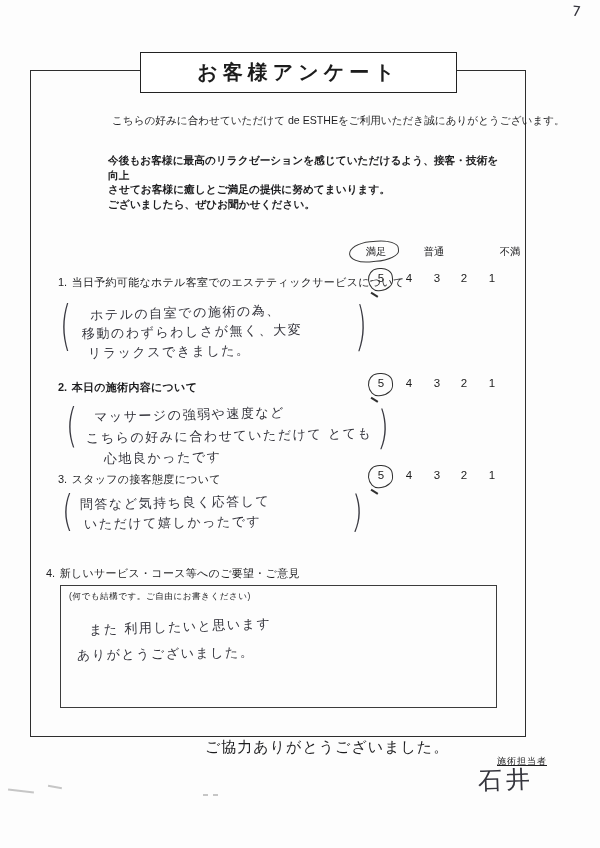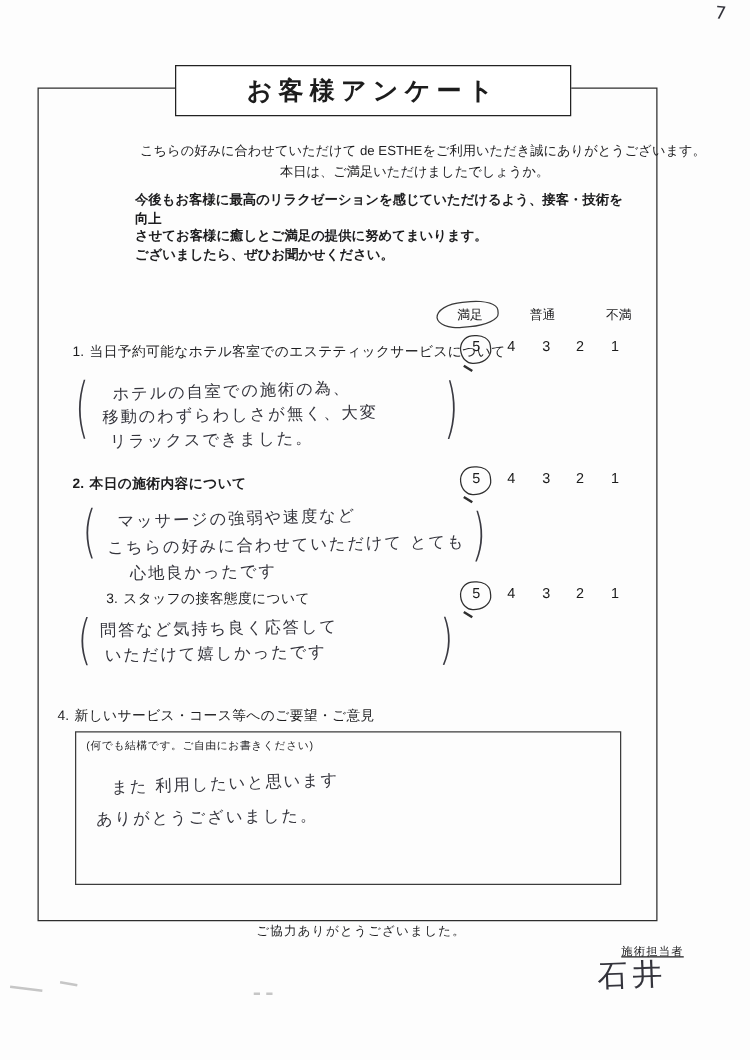--- a/index.html
+++ b/index.html
@@ -49,56 +49,55 @@
   .hand-line{white-space:nowrap; font-size:13px; letter-spacing:1.5px; z-index:2;}
   .hpar{
     font-family:"DejaVu Sans",sans-serif; color:#3a3a42; font-size:24px;
     line-height:24px; transform-origin:top left; z-index:2; font-weight:300;
   }
   .free-box{
     left:60px; top:585px; width:403px; height:121px;
     border:1.3px solid #3c3c3c; z-index:2; background:transparent;padding-left:32px;
   }
   .hint{font-size:8.6px; letter-spacing:.5px;}
-  .thanks{font-size:10px; letter-spacing:1px; z-index:2;}
+  .thanks{font-size:15px; letter-spacing:1px; z-index:2;}
   .staff-label{font-size:9px; letter-spacing:1px;}
   .signature{font-size:24px; letter-spacing:4px;}
   .pagenum{font-size:14px; transform:rotate(6deg);}
   .artifact{background:#c6c6c6; z-index:0;}
 </style>
 </head>
 <body>
 
 <div class="sheet">
 
   <div class="abs hand pagenum" style="left:572px; top:3px;">7</div>
 
   <div class="abs outer-box"></div>
 
   <div class="abs title-box">
     <span>お客様アンケート</span>
   </div>
 
   <div class="abs intro-line print" style="left:112px; top:114px;">こちらの好みに合わせていただけて de ESTHEをご利用いただき誠にありがとうございます。</div>
-  <div class="abs intro-line print" style="left:224px; top:131px;">本日は、ご満足いただけましたでしょうか。</div>
 
   <div class="abs para print">
     <div>今後もお客様に最高のリラクゼーションを感じていただけるよう、接客・技術を向上</div>
     <div>させてお客様に癒しとご満足の提供に努めてまいります。</div>
     <div>ございましたら、ぜひお聞かせください。</div>
   </div>
 
   <div class="abs hdr print" style="left:354px; top:245px;">
     <div class="hdr-oval"></div>
     <span>満足</span>
   </div>
   <div class="abs hdr print" style="left:412px; top:245px;">
     <span>普通</span>
   </div>
-  <div class="abs hdr print" style="left:473px; top:245px;font-family:Liberation Serif, serif;">
+  <div class="abs hdr print" style="left:488px; top:245px;font-family:Liberation Serif, serif;">
     <span>不満</span>
   </div>
 
   <div class="abs q-row print" style="left:58px; top:272px;">
     <span class="q-num">1.</span>
     <span class="q-text">当日予約可能なホテル客室でのエステティックサービスについて</span>
   </div>
   <span class="val" style="left:370px; top:272px;">
     <span class="sel-oval"></span>
     <span>5</span>
@@ -126,21 +125,21 @@
   <span class="val" style="left:426px; top:377px;">3</span>
   <span class="val" style="left:453px; top:377px;">2</span>
   <span class="val" style="left:481px; top:377px;">1</span>
 
   <span class="abs hpar" style="left:66px; top:403px; transform:scaleY(1.9) scaleX(1.2);">(</span>
   <span class="abs hpar" style="left:378px; top:405px; transform:scaleY(1.9) scaleX(1.2) rotate(2deg);">)</span>
   <div class="abs hand hand-line" style="left:94px; top:406px; transform:rotate(-1.5deg);">マッサージの強弱や速度など</div>
   <div class="abs hand hand-line" style="left:86px; top:427px; transform:rotate(-1deg);">こちらの好みに合わせていただけて とても</div>
   <div class="abs hand hand-line" style="left:104px; top:449px; transform:rotate(-1deg);">心地良かったです</div>
 
-  <div class="abs q-row print" style="left:58px; top:469px;margin-left:27px;">
+  <div class="abs q-row print" style="left:58px; top:469px;">
     <span class="q-num">3.</span>
     <span class="q-text">スタッフの接客態度について</span>
   </div>
   <span class="val" style="left:370px; top:469px;">
     <span class="sel-oval"></span>
     <span>5</span>
   </span>
   <span class="val" style="left:398px; top:469px;">4</span>
   <span class="val" style="left:426px; top:469px;">3</span>
   <span class="val" style="left:453px; top:469px;">2</span>

